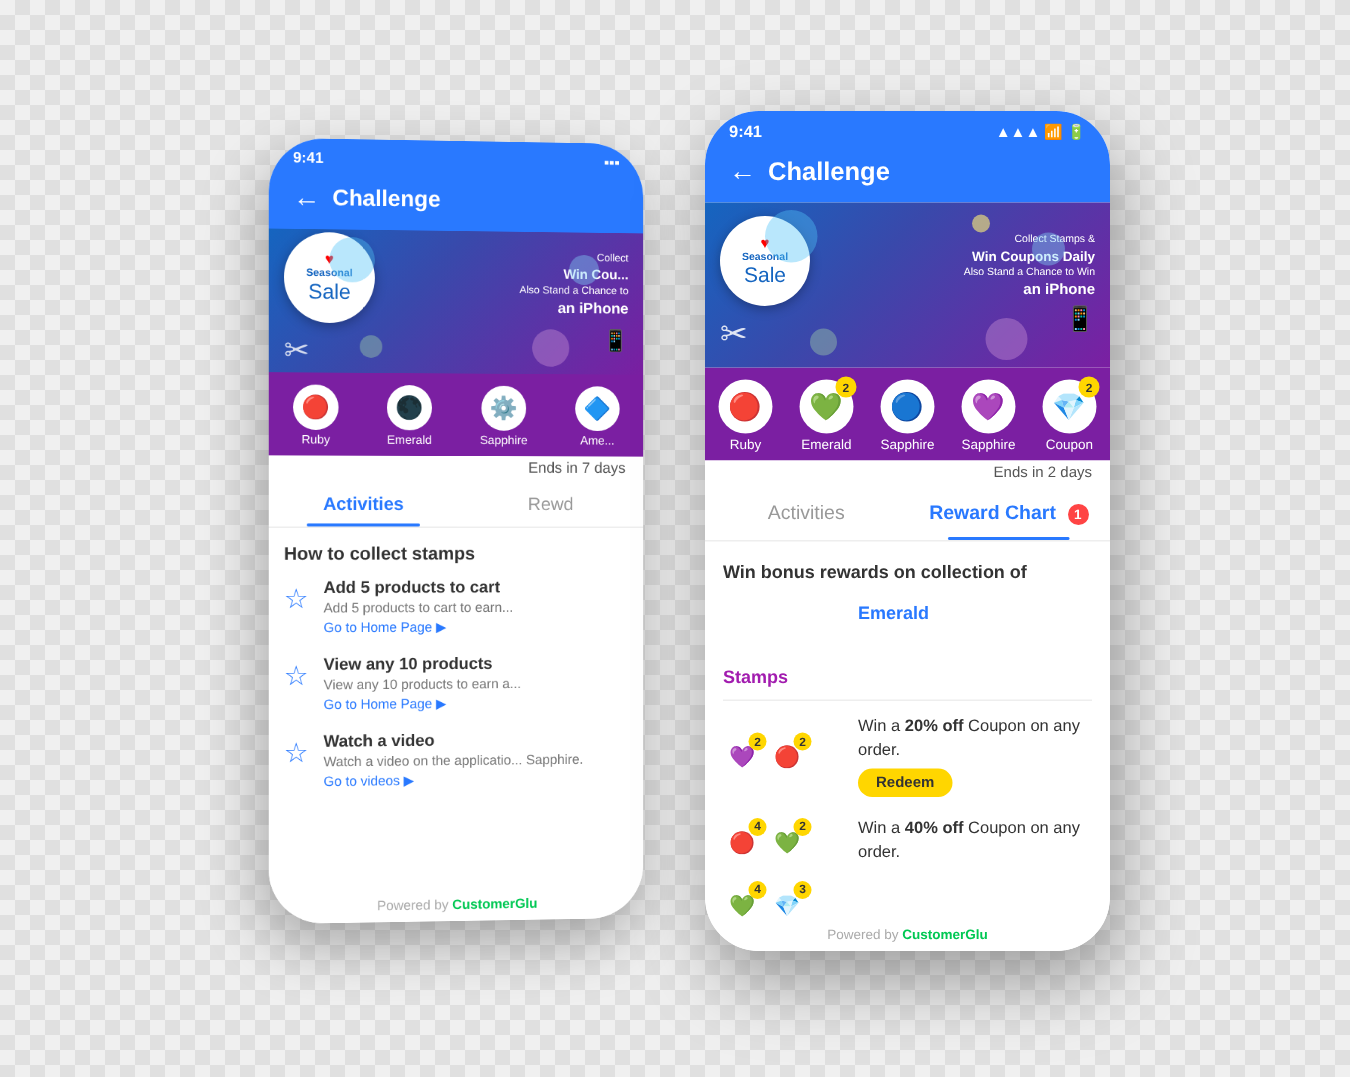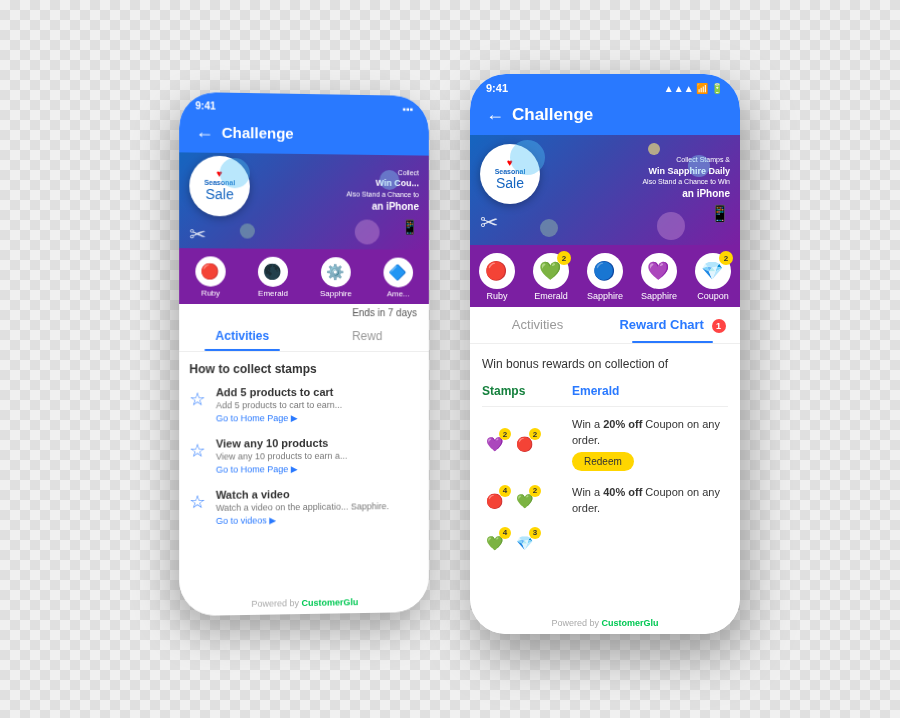--- a/index.html
+++ b/index.html
@@ -331,34 +331,36 @@
       color: #2979ff;
       cursor: pointer;
     }
 
     
     .reward-intro {
       font-size: 12px;
       color: #333;
       margin-bottom: 12px;
       line-height: 1.4;
+      font-weight: bold;
     }
 
     .reward-table-header {
       display: flex;
       padding: 0 0 8px;
       border-bottom: 1px solid #eee;
       margin-bottom: 10px;
     }
 
     .reward-col-stamps {
       flex: 0 0 90px;
       font-size: 12px;
       font-weight: 600;
-      color: #15803d;
+      color: #a21caf;
+      margin-top: 43px;
     }
 
     .reward-col-rewards {
       flex: 1;
       font-size: 12px;
       font-weight: 600;
       color: #2979ff;
     }
 
     .reward-row {
@@ -411,21 +413,21 @@
     }
 
     .reward-text strong { color: #333; }
 
     .redeem-btn {
       background: #ffd600;
       border: none;
       border-radius: 12px;
       padding: 4px 12px;
       font-size: 10px;
-      font-weight: 400;
+      font-weight: 700;
       color: #333;
       cursor: pointer;
       margin-top: 4px;
       display: block;
     }
 
     
     .footer {
       text-align: center;
       padding: 6px;
@@ -597,21 +599,21 @@
           <div class="banner-left">
             <div class="banner-sale-badge">
               <span class="heart">♥</span>
               <span class="seasonal">Seasonal</span>
               <span class="sale-text">Sale</span>
             </div>
             <div style="margin-top:6px;font-size:22px;color:white;opacity:0.85;">✂</div>
           </div>
           <div class="banner-right">
             <div class="collect">Collect Stamps &amp;</div>
-            <div class="win">Win Sapphire Daily</div>
+            <div class="win">Win Coupons Daily</div>
             <div class="also">Also Stand a Chance to Win</div>
             <div class="iphone">an iPhone</div>
             <div style="font-size:16px;color:#ccc;margin-top:2px;">📱</div>
           </div>
         </div>
       </div>
 
       <div class="gems-bar">
         <div class="gem-item">
           <div class="gem-circle">
@@ -640,20 +642,21 @@
         </div>
         <div class="gem-item">
           <div class="gem-circle">
             <span>💎</span>
             <span class="gem-badge">2</span>
           </div>
           <span class="gem-label">Coupon</span>
         </div>
       </div>
 
+      <div class="ends-text">Ends in 2 days</div>
 
       <div class="tabs">
         <div class="tab">
           <span>Activities</span>
         </div>
         <div class="tab active">
           <span>Reward Chart</span>
           <span class="tab-badge">1</span>
         </div>
       </div>

